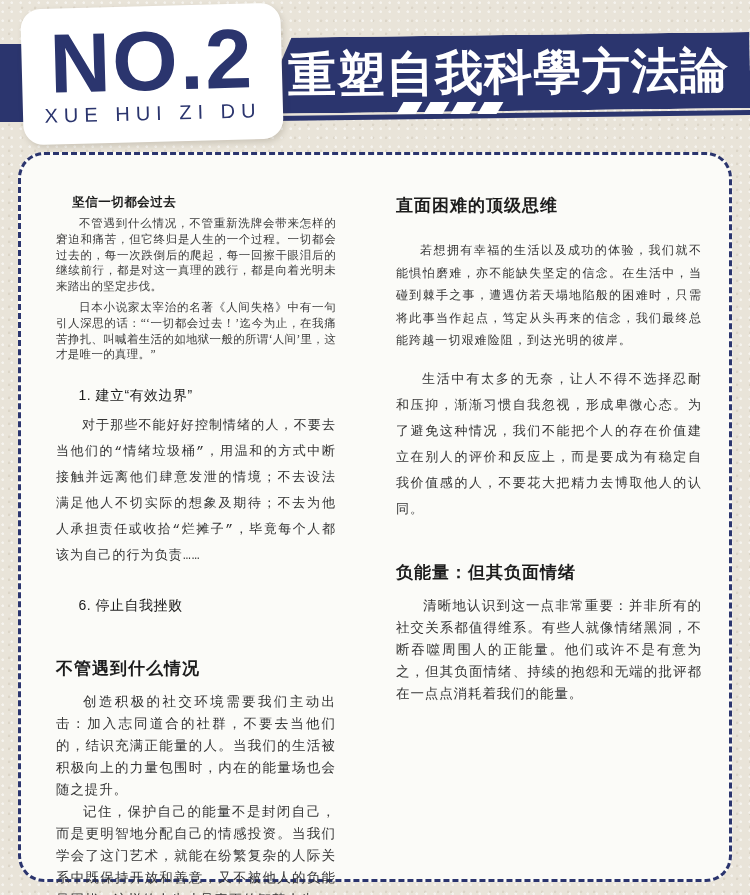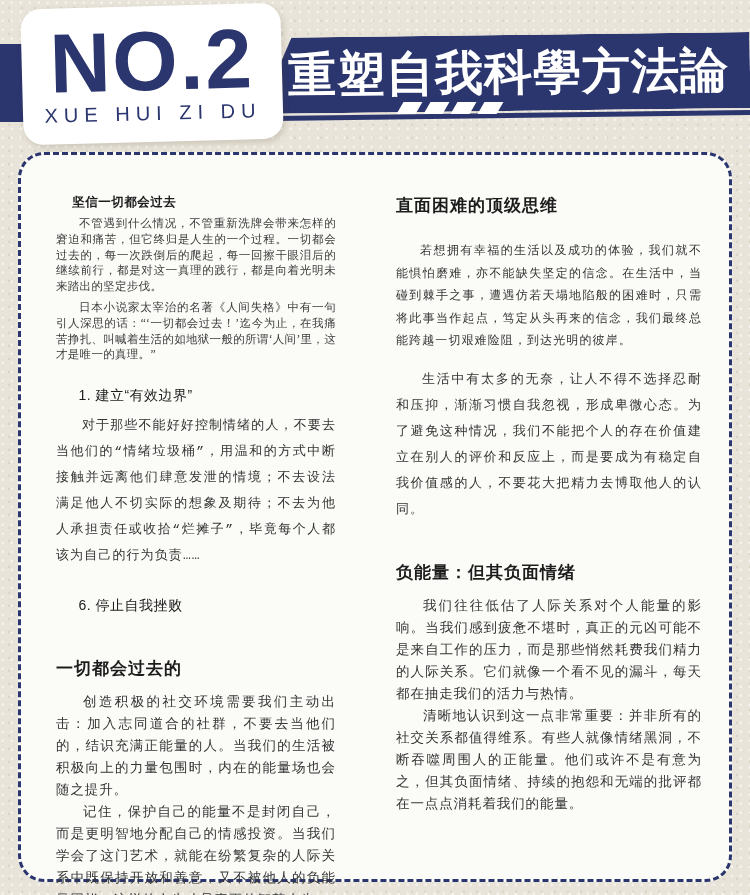--- a/index.html
+++ b/index.html
@@ -96,38 +96,37 @@
       <section class="sec-boundary">
         <h4 class="h-num">1. 建立“有效边界”</h4>
         <p class="p-md">对于那些不能好好控制情绪的人，不要去当他们的“情绪垃圾桶”，用温和的方式中断接触并远离他们肆意发泄的情境；不去设法满足他人不切实际的想象及期待；不去为他人承担责任或收拾“烂摊子”，毕竟每个人都该为自己的行为负责……</p>
       </section>
 
       <section class="sec-stop">
         <h4 class="h-num">6. 停止自我挫败</h4>
       </section>
 
       <section class="sec-env">
-        <h2 class="h-lg">一切都会过去的</h2>
+        <h2 class="h-lg">不管遇到什么情况</h2>
         <p class="p-bt">创造积极的社交环境需要我们主动出击：加入志同道合的社群，不要去当他们的，结识充满正能量的人。当我们的生活被积极向上的力量包围时，内在的能量场也会随之提升。</p>
         <p class="p-bt">记住，保护自己的能量不是封闭自己，而是更明智地分配自己的情感投资。当我们学会了这门艺术，就能在纷繁复杂的人际关系中既保持开放和善意，又不被他人的负能量困扰。这样的人生才是真正的智慧人生。</p>
       </section>
     </div>
 
     <div class="col-right">
       <section class="sec-face">
         <h2 class="h-lg">直面困难的顶级思维</h2>
         <p class="p-lg">若想拥有幸福的生活以及成功的体验，我们就不能惧怕磨难，亦不能缺失坚定的信念。在生活中，当碰到棘手之事，遭遇仿若天塌地陷般的困难时，只需将此事当作起点，笃定从头再来的信念，我们最终总能跨越一切艰难险阻，到达光明的彼岸。</p>
       </section>
 
 
       <section class="sec-esteem">
         <p class="p-md">生活中有太多的无奈，让人不得不选择忍耐和压抑，渐渐习惯自我忽视，形成卑微心态。为了避免这种情况，我们不能把个人的存在价值建立在别人的评价和反应上，而是要成为有稳定自我价值感的人，不要花大把精力去博取他人的认同。</p>
       </section>
 
       <section class="sec-neg">
         <h2 class="h-lg">负能量：但其负面情绪</h2>
-        <p class="p-bt">我们往往低估了人际关系对个人能量的影响。当我们感到疲惫不堪时，真正的元凶可能不是来自工作的压力，而是那些悄然耗费我们精力的人际关系。它们就像一个看不见的漏斗，每天都在抽走我们的活力与热情。</p>
         <p class="p-bt">清晰地认识到这一点非常重要：并非所有的社交关系都值得维系。有些人就像情绪黑洞，不断吞噬周围人的正能量。他们或许不是有意为之，但其负面情绪、持续的抱怨和无端的批评都在一点点消耗着我们的能量。</p>
       </section>
     </div>
 
   </main>
 </div>
 
 </body></html>

